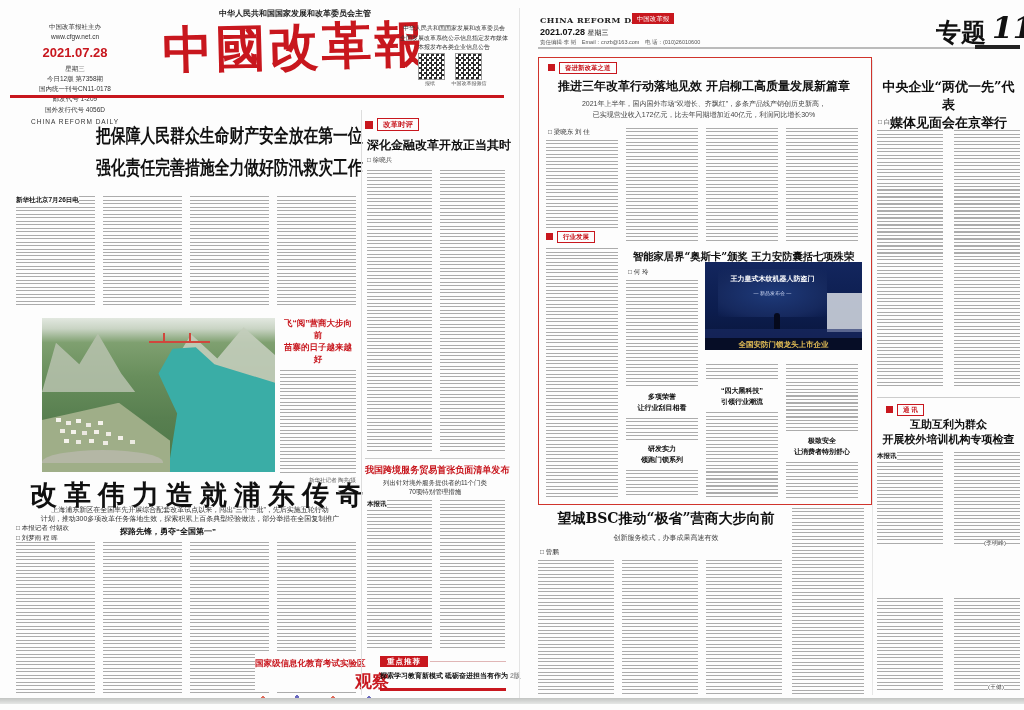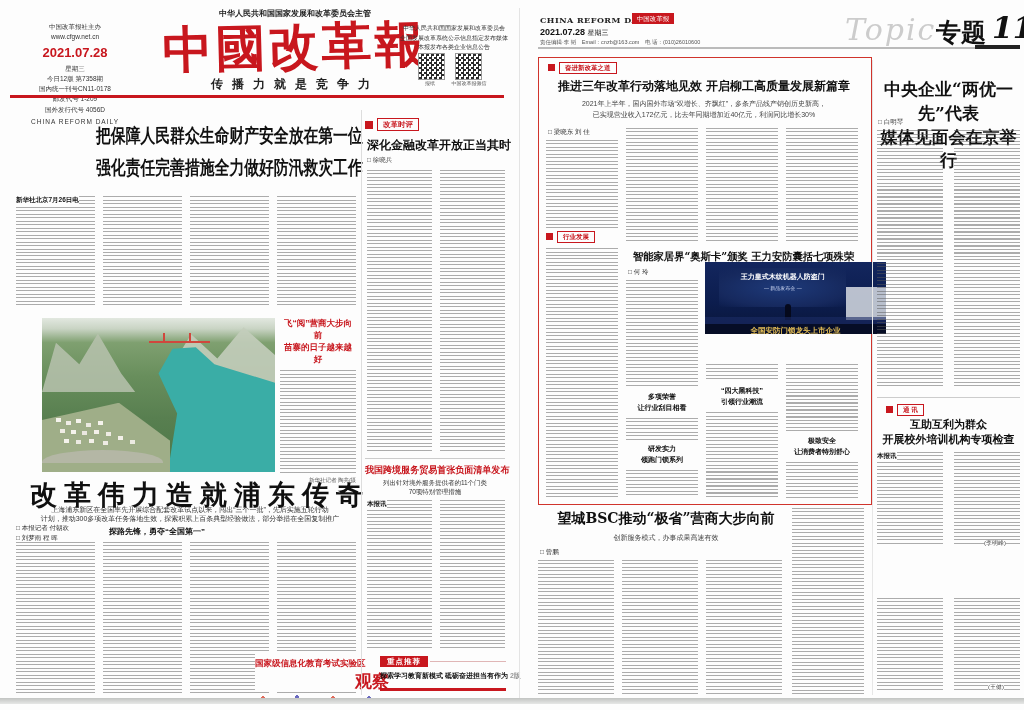--- a/index.html
+++ b/index.html
@@ -36,21 +36,20 @@
     <div>今日12版 第7358期</div>
     <div>国内统一刊号CN11-0178</div>
     <div>邮发代号 1-209</div>
     <div>国外发行代号 4056D</div>
     <div style="letter-spacing:1px;margin-top:2px;">CHINA REFORM DAILY</div>
   </div>
 
   <div class="abs ctr" style="left:150px;top:8px;width:290px;">
     <div style="font-size:8px;font-weight:bold;color:#222;">中华人民共和国国家发展和改革委员会主管</div>
     <div class="serif red" style="font-size:50px;font-weight:bold;letter-spacing:3px;line-height:1.1;transform:rotate(-1.5deg);">中國改革報</div>
-    <div style="font-size:12px;font-weight:bold;letter-spacing:9px;color:#222;margin-top:2px;">传播力就是竞争力</div>
   </div>
 
   <div class="abs ctr" style="left:398px;top:24px;width:112px;font-size:6px;line-height:1.6;color:#333;">
     <div>中华人民共和国国家发展和改革委员会</div>
     <div>全国发展改革系统公示信息指定发布媒体</div>
     <div>本报发布各类企业信息公告</div>
   </div>
   <div class="abs qr" style="left:418px;top:53px;"></div>
   <div class="abs qr" style="left:455px;top:53px;"></div>
   <div class="abs ctr" style="left:410px;top:80px;width:40px;font-size:5px;color:#555;">报纸</div>
@@ -89,21 +88,21 @@
 
   <div class="abs serif hl ctr" style="left:30px;top:477px;width:326px;font-size:27px;letter-spacing:7px;">改革伟力造就浦东传奇</div>
   <div class="abs ctr" style="left:24px;top:505px;width:332px;font-size:7px;color:#333;line-height:1.35;">
     <div>上海浦东新区在全国率先开展综合配套改革试点以来，闯出“三个一批”，先后实施五轮行动</div>
     <div>计划，推动300多项改革任务落地生效，探索积累上百条典型经验做法，部分举措在全国复制推广</div>
   </div>
   <div class="abs" style="left:16px;top:523px;font-size:6.5px;color:#333;line-height:1.5;">
     <div>□ 本报记者 付朝欢</div>
     <div>□ 刘梦雨 程 晖</div>
   </div>
-  <div class="abs hl" style="left:109px;top:526px;font-size:8px;">探路先锋，勇夺“全国第一”</div>
+  <div class="abs hl" style="left:120px;top:526px;font-size:8px;">探路先锋，勇夺“全国第一”</div>
   <div class="cols" style="left:16px;top:542px;width:340px;height:152px;gap:8px;">
       <i></i>
       <i></i>
       <i></i>
       <i></i>
     </div>
 
   <div class="abs" style="left:255px;top:652px;width:134px;height:38px;background:#fdfdfd;">
     <span class="red" style="font-size:8.5px;font-weight:bold;">国家级信息化教育考试实验区</span>
     <span class="red serif" style="font-size:17px;font-weight:bold;float:right;">观察</span>
@@ -144,21 +143,20 @@
 
   <div class="vrule" style="left:519px;top:8px;height:690px;background:#e4e4e4;"></div>
 
   <div class="abs serif" style="left:540px;top:15px;font-size:8px;font-weight:bold;color:#222;letter-spacing:.5px;">CHINA REFORM DAILY</div>
   <div class="abs" style="left:632px;top:13px;width:42px;height:11px;background:#c8171e;color:#fff;font-size:6.5px;text-align:center;line-height:11px;">中国改革报</div>
   <div class="abs" style="left:540px;top:27px;font-size:9px;font-weight:bold;color:#111;">
     <span>2021.07.28</span>
     <span style="font-weight:normal;font-size:7px;">星期三</span>
   </div>
   <div class="abs" style="left:540px;top:39px;font-size:5.5px;color:#555;">责任编辑·李 韬　Email：cnzb@163.com　电 话：(010)26010600</div>
-  <div class="abs serif" style="left:845px;top:12px;font-size:30px;font-style:italic;color:#cccccc;letter-spacing:2px;">Topic</div>
   <div class="abs serif" style="left:936px;top:16px;font-size:25px;font-weight:bold;color:#111;">专题</div>
   <div class="abs serif" style="left:992px;top:10px;font-size:30px;font-weight:bold;font-style:italic;color:#111;">11</div>
   <div class="abs" style="left:538px;top:47px;width:482px;height:1.5px;background:#bbb;"></div>
   <div class="abs" style="left:975px;top:45px;width:45px;height:4px;background:#222;"></div>
 
   <div class="abs" style="left:538px;top:57px;width:332px;height:446px;border:1.5px solid #d0342c;"></div>
   <div class="tagrow" style="left:548px;top:62px;font-size:6.5px;">
     <span class="tagsq" style="width:7px;height:7px;"></span>
     <span class="tagbox">奋进新改革之道</span>
   </div>
@@ -182,21 +180,21 @@
       <i></i>
     </div>
 
   <div class="tagrow" style="left:546px;top:231px;font-size:6.5px;">
     <span class="tagsq" style="width:7px;height:7px;"></span>
     <span class="tagbox">行业发展</span>
   </div>
   <div class="abs serif hl ctr" style="left:626px;top:250px;width:240px;font-size:10.5px;white-space:nowrap;transform:scaleX(.98);transform-origin:left top;">智能家居界“奥斯卡”颁奖 王力安防囊括七项殊荣</div>
   <div class="abs" style="left:628px;top:268px;font-size:6.5px;color:#333;">□ 何 玲</div>
 
-  <div class="abs" style="left:705px;top:262px;width:157px;height:72px;overflow:hidden;background:linear-gradient(180deg,#13265e 0%,#0c1d4e 55%,#091539 100%);padding-left:24px;">
+  <div class="abs" style="left:705px;top:262px;width:157px;height:88px;overflow:hidden;background:linear-gradient(180deg,#13265e 0%,#0c1d4e 55%,#091539 100%);">
     <div class="abs" style="left:8%;top:8%;width:70%;height:55%;background:radial-gradient(ellipse at center,#1e3a7a 0%,#16295e 70%,transparent 100%);"></div>
     <div class="abs ctr" style="left:6%;top:14%;width:74%;font-size:7px;font-weight:bold;color:#fff;white-space:nowrap;">王力皇式木纹机器人防盗门</div>
     <div class="abs ctr" style="left:6%;top:32%;width:74%;font-size:5px;color:#cdd6f0;">— 新品发布会 —</div>
     <div class="abs" style="left:78%;top:35%;width:22%;height:45%;background:#d8dde4;opacity:.85;"></div>
     <div class="abs" style="left:44%;top:58%;width:6px;height:16px;background:#05091c;border-radius:3px 3px 0 0;"></div>
     <div class="abs" style="left:0;top:76%;width:100%;height:10%;background:#1a2c66;opacity:.6;"></div>
     <div class="abs ctr" style="left:0;top:86%;width:100%;height:14%;background:#060d26;color:#e3bd56;font-size:7.5px;font-weight:bold;line-height:14px;white-space:nowrap;">全国安防门锁龙头上市企业</div>
   </div>
 
   <div class="cols" style="left:626px;top:280px;width:72px;height:108px;">
@@ -246,21 +244,21 @@
       <i></i>
       <i></i>
       <i></i>
     </div>
   <div class="cols" style="left:792px;top:508px;width:72px;height:188px;">
       <i></i>
     </div>
 
   <div class="vrule" style="left:871.5px;top:60px;height:635px;background:#e6e6e6;"></div>
 
-  <div class="abs serif hl ctr" style="left:877px;top:78px;width:143px;font-size:17px;line-height:1.4;white-space:normal;">
+  <div class="abs serif hl ctr" style="left:877px;top:78px;width:143px;font-size:13px;line-height:1.4;white-space:normal;">
     <div>中央企业“两优一先”代表</div>
     <div>媒体见面会在京举行</div>
   </div>
   <div class="abs" style="left:878px;top:118px;font-size:6.5px;color:#444;">□ 白明琴</div>
   <div class="cols" style="left:877px;top:130px;width:143px;height:258px;gap:11px;">
       <i></i>
       <i></i>
     </div>
 
   <div class="hrule" style="left:877px;top:397px;width:143px;"></div>

